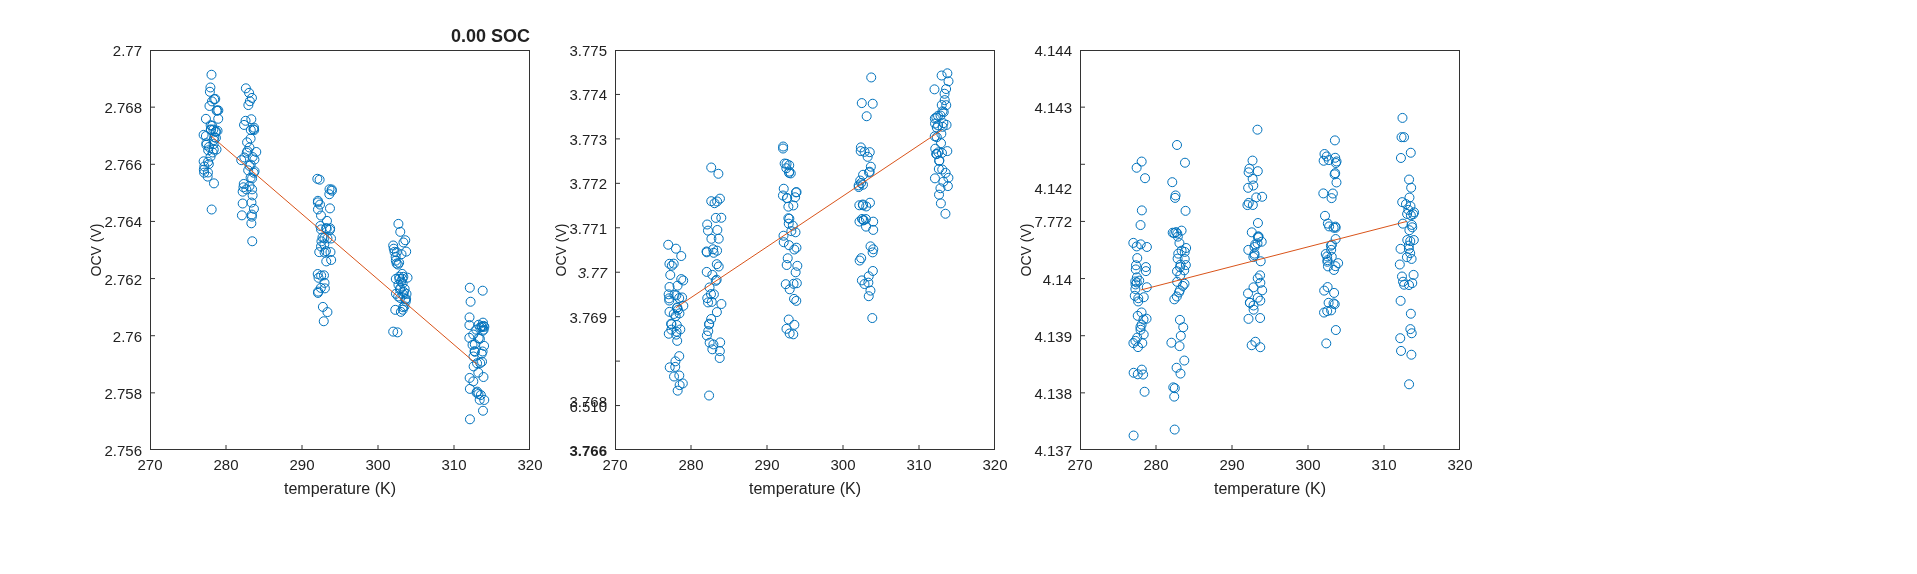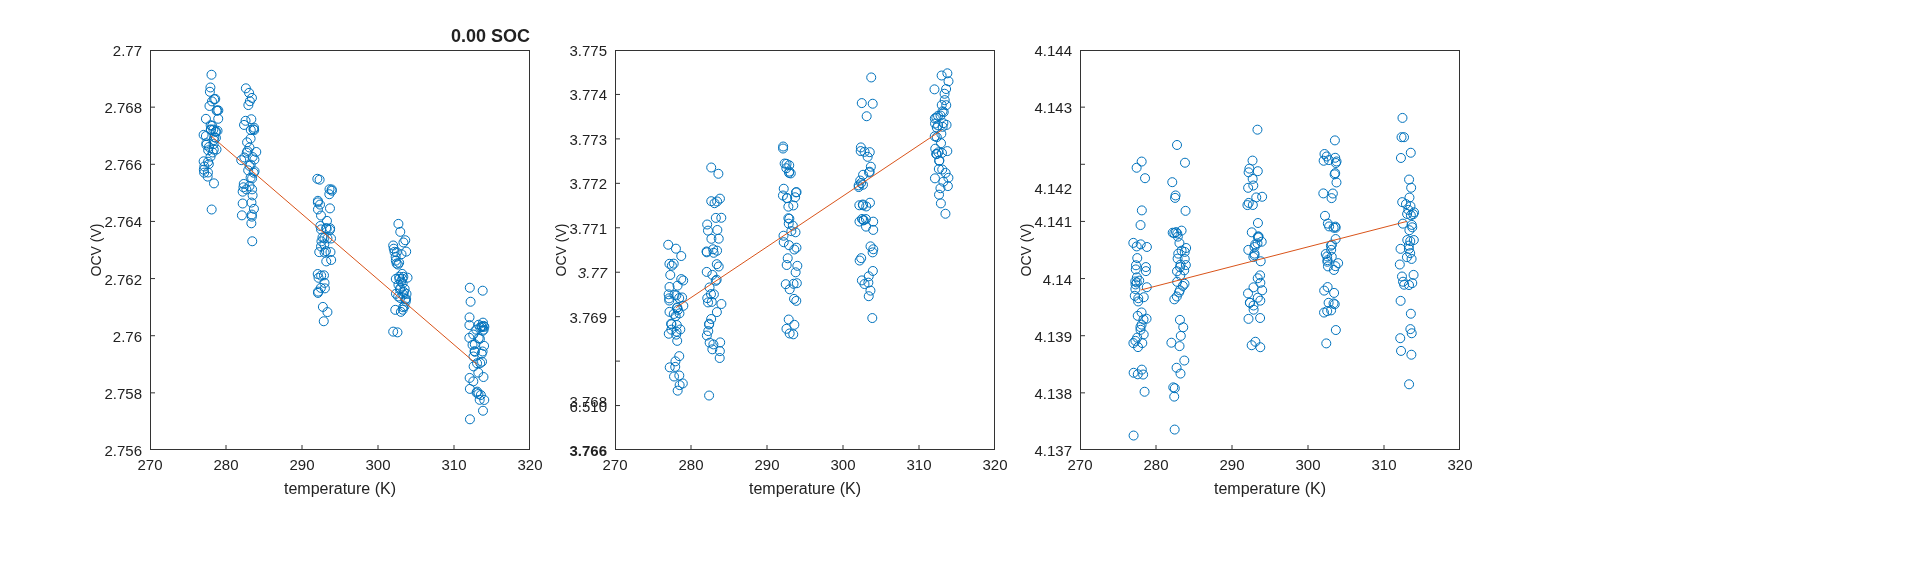--- a/index.html
+++ b/index.html
@@ -843,19 +843,19 @@
   <div class="tick" style="left: -15px; top: 406px; width: 30px; text-align: center;">270</div>
       <div class="tick" style="left: 61px; top: 406px; width: 30px; text-align: center;">280</div>
       <div class="tick" style="left: 137px; top: 406px; width: 30px; text-align: center;">290</div>
       <div class="tick" style="left: 213px; top: 406px; width: 30px; text-align: center;">300</div>
       <div class="tick" style="left: 289px; top: 406px; width: 30px; text-align: center;">310</div>
       <div class="tick" style="left: 365px; top: 406px; width: 30px; text-align: center;">320</div>
       <div class="tick" style="left: -68px; top: 392px; width: 60px; text-align: right;">4.137</div>
       <div class="tick" style="left: -68px; top: 334.857px; width: 60px; text-align: right;">4.138</div>
       <div class="tick" style="left: -68px; top: 277.714px; width: 60px; text-align: right;">4.139</div>
       <div class="tick" style="left: -68px; top: 220.571px; width: 60px; text-align: right;">4.14</div>
-      <div class="tick" style="left: -68px; top: 163.429px; width: 60px; text-align: right;">4.141</div>
+      <div class="tick" style="left: -68px; top: 163.429px; width: 60px; text-align: right;">7.772</div>
       <div class="tick" style="left: -68px; top: 106.286px; width: 60px; text-align: right; margin-top: 24px;">4.142</div>
       <div class="tick" style="left: -68px; top: 49.1429px; width: 60px; text-align: right;">4.143</div>
       <div class="tick" style="left: -68px; top: -8px; width: 60px; text-align: right;">4.144</div>
     </div>
 
 </div>
 
 </body></html>

